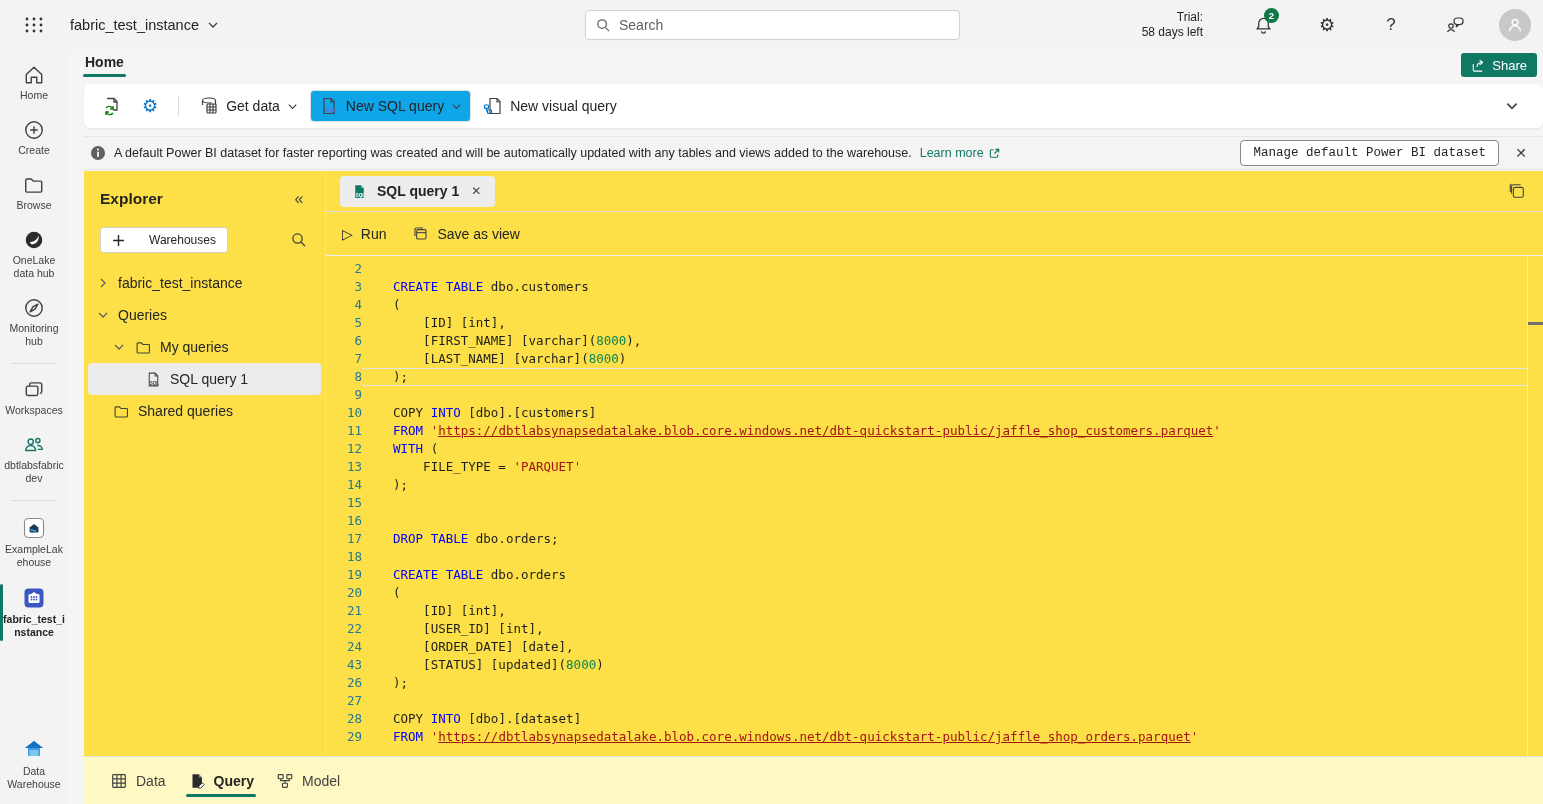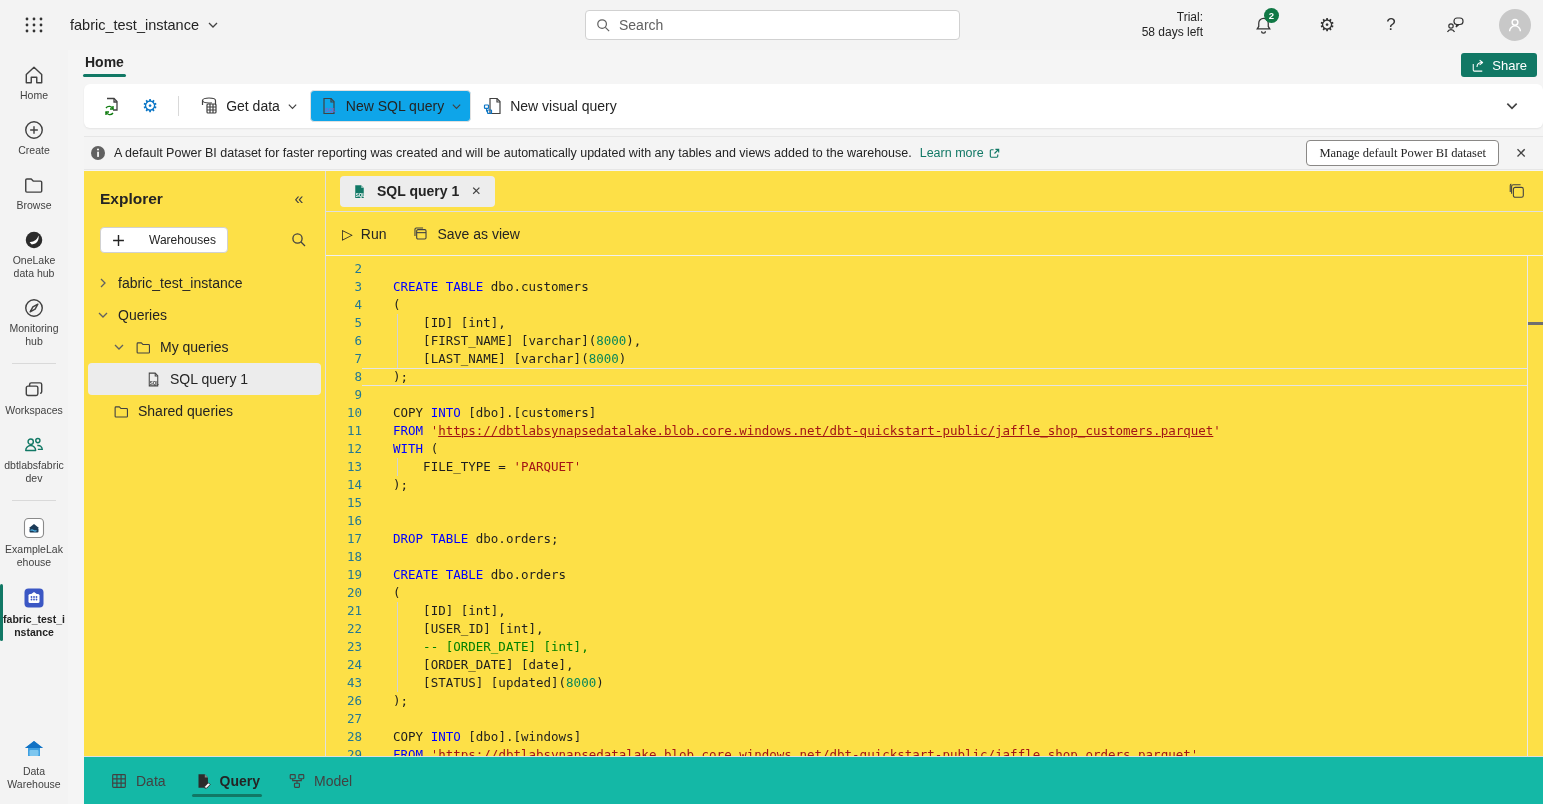--- a/index.html
+++ b/index.html
@@ -32,21 +32,21 @@
   .toolbar { position:absolute; left:84px; top:84px; width:1459px; height:44px; background:#fff; border-radius:6px; box-shadow:0 1px 2px rgba(0,0,0,.07); display:flex; align-items:center; padding:0 10px; gap:4px; }
   .tbi { height:32px; border:none; background:transparent; border-radius:4px; display:flex; align-items:center; gap:7px; padding:0 8px; font-size:14px; font-family:"Liberation Sans",sans-serif; color:#242424; cursor:pointer; }
   .tbi.boxed { background:#0ea5e9; border:1px solid #e0e0e0; }
   .tb-sep { width:1px; height:20px; background:#d9d9d9; margin:0 8px; }
   .toolbar-chevron { position:absolute; right:14px; top:10px; width:24px; height:24px; border:none; background:transparent; cursor:pointer; }
 
   
   .banner { position:absolute; left:84px; top:136px; width:1459px; height:34px; background:#f4f4f4; border-top:1px solid #e6e6e6; border-bottom:1px solid #e6e6e6; display:flex; align-items:center; gap:8px; padding:0 8px 0 6px; font-size:12.5px; color:#242424; }
   .banner .link { color:var(--accent); cursor:pointer; display:flex; align-items:center; gap:4px; }
   .banner .spacer { flex:1; }
-  .manage-btn { height:26px; background:#fff; border:1px solid #8a8886; border-radius:4px; font-size:12.5px; font-family:Liberation Serif, serif; padding:0 12px; cursor:pointer; color:#242424;text-align:center; }
+  .manage-btn { height:26px; background:#fff; border:1px solid #8a8886; border-radius:4px; font-size:12.5px; font-family:Liberation Mono, monospace; padding:0 12px; cursor:pointer; color:#242424;text-align:center; }
   .banner-close { width:28px; height:28px; border:none; background:transparent; font-size:14px; color:#424242; cursor:pointer; }
 
   
   .rail { position:absolute; left:0; top:50px; width:68px; height:754px; background:#f3f3f3; display:flex; flex-direction:column; align-items:stretch; padding-top:10px; }
   .rail-item { position:relative; display:flex; flex-direction:column; align-items:center; gap:3px; padding:4px 2px; margin-bottom:9px; cursor:pointer; }
   .rail-item .rlabel { font-size:10.5px; line-height:13px; color:#424242; text-align:center; max-width:62px; overflow-wrap:anywhere; }
   .rail-item.selected .rlabel { font-weight:bold; color:#242424; }
   .rail-item.selected::before { content:''; position:absolute; left:0; top:2px; bottom:2px; width:3px; border-radius:2px; background:var(--accent); }
   .rail-div { height:1px; background:#d9d9d9; margin:2px 12px 11px; }
   .rail-spacer { flex:1; }
@@ -82,21 +82,21 @@
   .ln { width:36px; text-align:right; color:#237893; flex:none; }
   .lc { position:relative; flex:1; white-space:pre; padding-left:31px; margin-right:15px; }
   .cline.current .lc { box-shadow:inset 0 1px 0 #e4e4e4, inset 0 -1px 0 #e4e4e4; }
   .lc.guide::before { content:''; position:absolute; left:35px; top:0; bottom:0; width:1px; background:#d3d3d3; }
   .tk-kw { color:#0000ff; } .tk-str { color:#a31515; } .tk-strlink { color:#a31515; text-decoration:underline; }
   .tk-num { color:#098658; } .tk-comment { color:#008000; } .tk-plain { color:#1e1e1e; }
   .sb-rail { position:absolute; top:0; bottom:0; right:15px; width:1px; background:#e8e8e8; }
   .sb-mark { position:absolute; right:0; top:66px; width:15px; height:3px; background:#6f6f6f; }
 
   
-  .bottombar { position:absolute; left:84px; top:756px; width:1459px; height:48px; background:#14b8a6; border-top:1px solid #e0e0e0; display:flex; align-items:center; padding-left:16px; gap:8px; }
+  .bottombar { position:absolute; left:84px; top:756px; width:1459px; height:48px; background:#fef9c3; border-top:1px solid #e0e0e0; display:flex; align-items:center; padding-left:16px; gap:2px; }
   .btab { position:relative; display:flex; align-items:center; gap:8px; height:100%; padding:0 10px; font-size:14px; color:#424242; cursor:pointer; }
   .btab.active { font-weight:bold; color:#242424; }
   .btab.active::after { content:''; position:absolute; left:8px; right:8px; bottom:7px; height:3px; border-radius:2px; background:var(--accent); }
 
   svg { display:block; }
 </style>
 </head>
 <body>
 
 <div class="app">
@@ -547,42 +547,38 @@
             </div>
             <div class="cline">
               <span class="ln">21</span>
               <span class="lc guide"><span class="tk-plain">    [ID] [int],</span></span>
             </div>
             <div class="cline">
               <span class="ln">22</span>
               <span class="lc guide"><span class="tk-plain">    [USER_ID] [int],</span></span>
             </div>
             <div class="cline">
-              <span class="ln">23</span>
-              <span class="lc guide"><span class="tk-comment">    -- [ORDER_DATE] [int],</span></span>
-            </div>
-            <div class="cline">
               <span class="ln">24</span>
               <span class="lc guide"><span class="tk-plain">    [ORDER_DATE] [date],</span></span>
             </div>
             <div class="cline">
               <span class="ln">43</span>
               <span class="lc guide"><span class="tk-plain">    [STATUS] [updated](</span><span class="tk-num">8000</span><span class="tk-plain">)</span></span>
             </div>
             <div class="cline">
               <span class="ln">26</span>
               <span class="lc"><span class="tk-plain">);</span></span>
             </div>
             <div class="cline">
               <span class="ln">27</span>
               <span class="lc"></span>
             </div>
             <div class="cline">
               <span class="ln">28</span>
-              <span class="lc"><span class="tk-plain">COPY </span><span class="tk-kw">INTO</span><span class="tk-plain"> [dbo].[windows]</span></span>
+              <span class="lc"><span class="tk-plain">COPY </span><span class="tk-kw">INTO</span><span class="tk-plain"> [dbo].[dataset]</span></span>
             </div>
             <div class="cline">
               <span class="ln">29</span>
               <span class="lc"><span class="tk-kw">FROM</span><span class="tk-plain"> </span><span class="tk-str">'</span><span class="tk-strlink">https://dbtlabsynapsedatalake.blob.core.windows.net/dbt-quickstart-public/jaffle_shop_orders.parquet</span><span class="tk-str">'</span></span>
             </div>
           </div>
         <div class="sb-rail"></div>
         <div class="sb-mark"></div>
       </div>
     </section>

